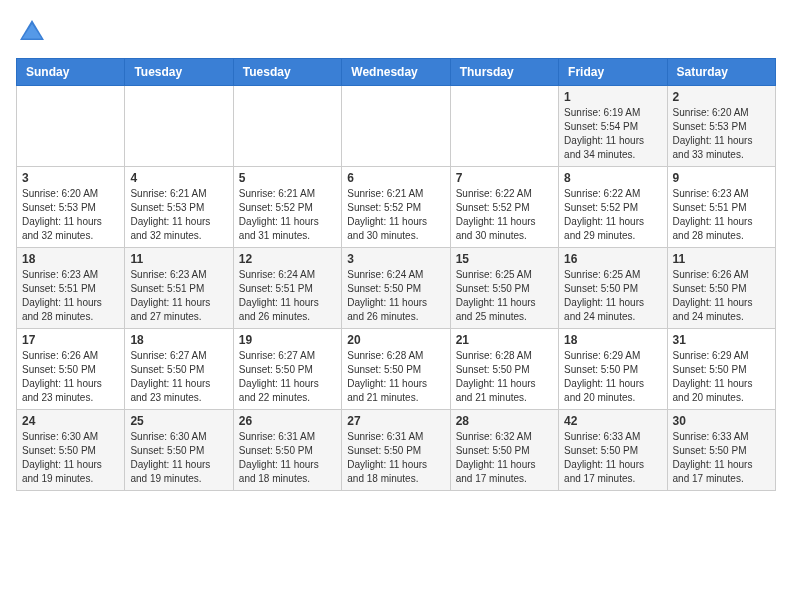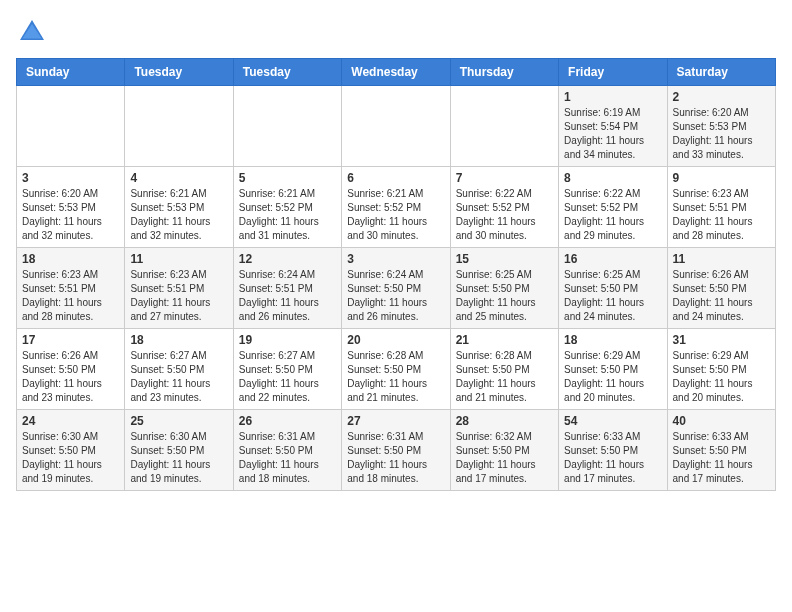--- a/index.html
+++ b/index.html
@@ -241,22 +241,22 @@
         </td>
         <td>
           <span class="day-num">27</span>
           <div class="day-info">Sunrise: 6:31 AM<br>Sunset: 5:50 PM<br>Daylight: 11 hours<br>and 18 minutes.</div>
         </td>
         <td>
           <span class="day-num">28</span>
           <div class="day-info">Sunrise: 6:32 AM<br>Sunset: 5:50 PM<br>Daylight: 11 hours<br>and 17 minutes.</div>
         </td>
         <td>
-          <span class="day-num">54</span>
+          <span class="day-num">42</span>
           <div class="day-info">Sunrise: 6:33 AM<br>Sunset: 5:50 PM<br>Daylight: 11 hours<br>and 17 minutes.</div>
         </td>
         <td>
-          <span class="day-num">40</span>
+          <span class="day-num">30</span>
           <div class="day-info">Sunrise: 6:33 AM<br>Sunset: 5:50 PM<br>Daylight: 11 hours<br>and 17 minutes.</div>
         </td>
       </tr>
     </tbody>
 </table>
 
 </body></html>

